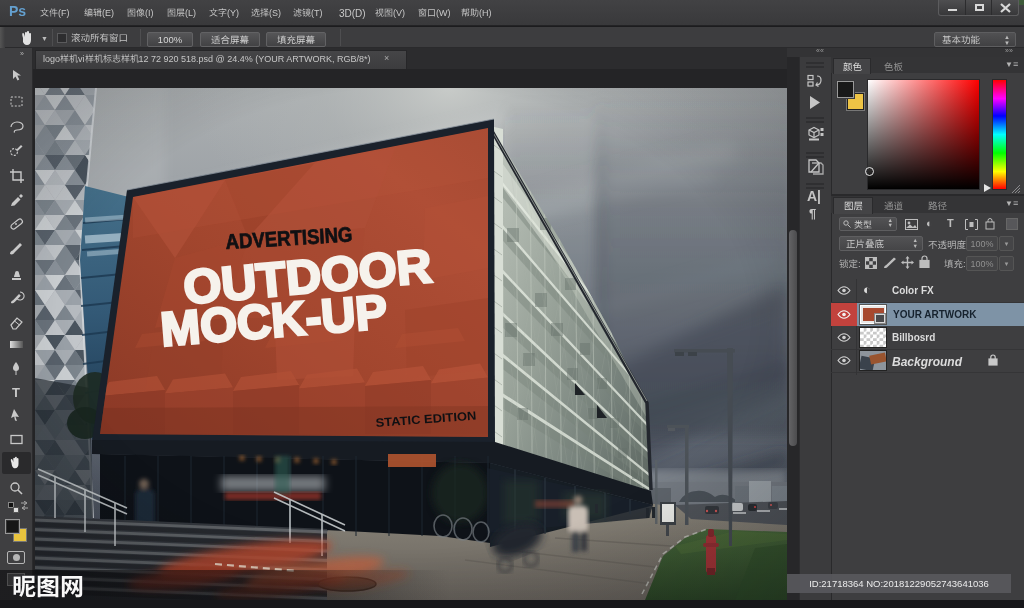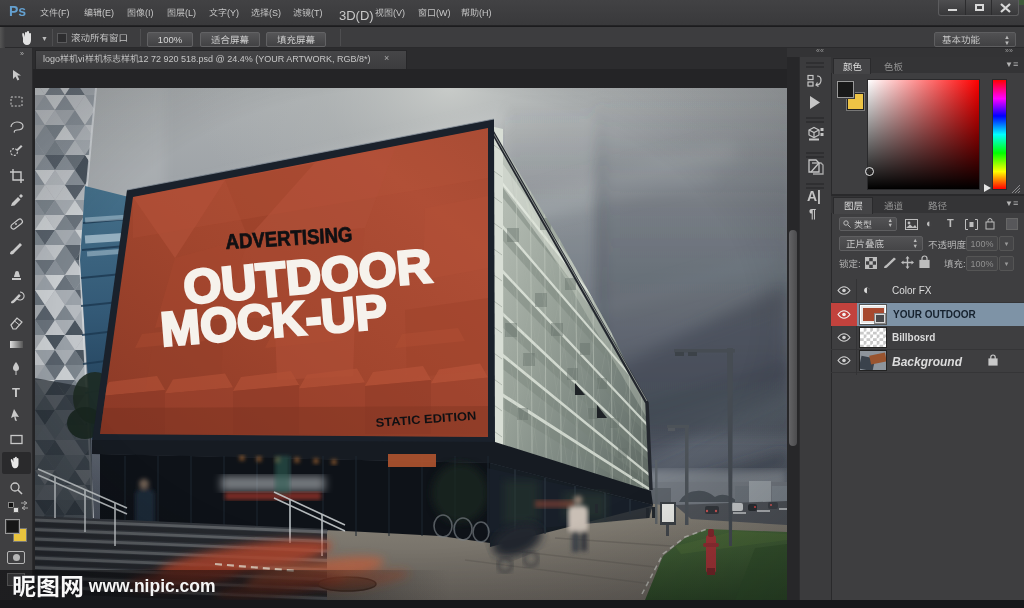--- a/index.html
+++ b/index.html
@@ -47,21 +47,21 @@
           <path transform="translate(0,0)" d="M61 765C119 716 187 646 216 597L278 644C246 692 177 760 118 806ZM446 810C422 721 380 633 326 574C344 565 376 545 390 534C413 562 435 597 455 636H603V490H320V423H501C484 292 443 197 293 144C309 130 331 102 339 83C507 149 557 264 576 423H679V191C679 115 696 93 771 93C786 93 854 93 869 93C932 93 952 125 959 252C938 257 907 268 893 282C890 177 886 163 861 163C847 163 792 163 782 163C756 163 753 166 753 191V423H951V490H678V636H909V701H678V836H603V701H485C498 731 509 763 518 795ZM251 456H56V386H179V83C136 63 90 27 45 -15L95 -80C152 -18 206 34 243 34C265 34 296 5 335 -19C401 -58 484 -68 600 -68C698 -68 867 -63 945 -58C946 -36 958 1 966 20C867 10 715 3 601 3C495 3 411 9 349 46C301 74 278 98 251 100Z"></path>
           <path transform="translate(1000,0)" d="M177 839V639H46V569H177V356C124 340 75 326 36 315L55 242L177 281V12C177 -1 172 -5 160 -6C148 -6 109 -7 66 -5C76 -26 85 -57 88 -76C152 -76 191 -75 216 -62C241 -50 250 -29 250 12V305L366 343L356 412L250 379V569H369V639H250V839ZM804 719C768 667 719 621 662 581C610 621 566 667 532 719ZM396 787V719H460C497 652 546 594 604 544C526 497 438 462 353 441C367 426 385 398 393 380C484 407 577 447 660 500C738 446 829 405 928 379C938 399 959 427 974 442C880 462 794 496 720 542C799 602 866 677 909 765L864 790L851 787ZM620 412V324H417V256H620V153H366V85H620V-82H695V85H957V153H695V256H885V324H695V412Z"></path>
         </g>
       </svg>(S)</div>
 <div class="tx" style="left:293px;top:8px;font-size:9px;color:#c9c9c9"><svg style="display:inline-block;width:18.0px;height:9px;vertical-align:-1.1px;" viewBox="0 0 2000 1000" fill="#c9c9c9">
         <g transform="translate(0,880) scale(1,-1)">
           <path transform="translate(0,0)" d="M528 198V18C528 -46 548 -62 627 -62C643 -62 752 -62 768 -62C833 -62 851 -35 857 74C840 79 815 87 803 97C799 4 794 -8 762 -8C738 -8 649 -8 633 -8C596 -8 590 -4 590 19V198ZM448 197C433 130 406 41 369 -12L421 -35C457 20 483 111 499 180ZM616 240C655 193 699 128 717 85L765 114C747 156 703 220 662 266ZM803 197C852 130 899 37 916 -21L968 4C950 63 900 152 852 219ZM88 767C144 733 212 681 246 645L292 697C258 731 189 780 133 813ZM42 500C99 469 170 422 205 390L249 443C213 475 140 519 85 548ZM63 -10 127 -51C173 39 227 158 268 259L211 300C167 192 105 65 63 -10ZM326 651V440C326 300 316 103 228 -38C242 -46 272 -71 282 -85C378 67 395 290 395 439V592H874C862 557 849 522 835 498L890 483C913 522 937 586 958 642L912 654L901 651H639V714H915V772H639V840H567V651ZM540 578V490L432 481L437 424L540 433V394C540 326 563 309 652 309C671 309 797 309 816 309C884 309 904 331 911 420C893 424 866 433 852 443C848 376 842 367 809 367C782 367 678 367 657 367C614 367 607 372 607 395V439L795 456L790 510L607 495V578Z"></path>
           <path transform="translate(1000,0)" d="M531 303H838V235H531ZM531 418H838V352H531ZM629 831 656 767H446V705H927V767H732C722 792 708 822 696 846ZM783 696C774 665 757 620 741 587H571L624 600C618 627 603 668 587 698L526 684C540 654 553 614 558 587H416V523H950V587H809L853 680ZM463 470V183H560C550 60 511 8 352 -25C367 -38 386 -66 393 -83C572 -40 619 32 631 183H719V13C719 -50 735 -68 802 -68C816 -68 873 -68 888 -68C943 -68 960 -41 966 69C948 74 920 82 906 93C904 2 899 -10 879 -10C867 -10 822 -10 813 -10C793 -10 789 -7 789 14V183H908V470ZM175 837C145 744 94 654 35 595C48 579 68 542 74 526C108 562 141 608 170 658H381V726H205C219 756 231 787 242 818ZM58 344V275H193V86C193 41 158 8 139 -4C152 -20 172 -53 180 -71C195 -52 223 -34 401 77C395 92 387 121 384 141L264 71V275H394V344H264V479H366V547H103V479H193V344Z"></path>
         </g>
       </svg>(T)</div>
-<div class="tx" style="left:339px;top:8px;font-size:13px;color:#c9c9c9">3D(D)</div>
+<div class="tx" style="left:339px;top:8px;font-size:10px;color:#c9c9c9">3D(D)</div>
 <div class="tx" style="left:375px;top:8px;font-size:9px;color:#c9c9c9"><svg style="display:inline-block;width:18.0px;height:9px;vertical-align:-1.1px;" viewBox="0 0 2000 1000" fill="#c9c9c9">
         <g transform="translate(0,880) scale(1,-1)">
           <path transform="translate(0,0)" d="M450 791V259H523V725H832V259H907V791ZM154 804C190 765 229 710 247 673L308 713C290 748 250 800 211 838ZM637 649V454C637 297 607 106 354 -25C369 -37 393 -65 402 -81C552 -2 631 105 671 214V20C671 -47 698 -65 766 -65H857C944 -65 955 -24 965 133C946 138 921 148 902 163C898 19 893 -8 858 -8H777C749 -8 741 0 741 28V276H690C705 337 709 397 709 452V649ZM63 668V599H305C247 472 142 347 39 277C50 263 68 225 74 204C113 233 152 269 190 310V-79H261V352C296 307 339 250 359 219L407 279C388 301 318 381 280 422C328 490 369 566 397 644L357 671L343 668Z"></path>
           <path transform="translate(1000,0)" d="M375 279C455 262 557 227 613 199L644 250C588 276 487 309 407 325ZM275 152C413 135 586 95 682 61L715 117C618 149 445 188 310 203ZM84 796V-80H156V-38H842V-80H917V796ZM156 29V728H842V29ZM414 708C364 626 278 548 192 497C208 487 234 464 245 452C275 472 306 496 337 523C367 491 404 461 444 434C359 394 263 364 174 346C187 332 203 303 210 285C308 308 413 345 508 396C591 351 686 317 781 296C790 314 809 340 823 353C735 369 647 396 569 432C644 481 707 538 749 606L706 631L695 628H436C451 647 465 666 477 686ZM378 563 385 570H644C608 531 560 496 506 465C455 494 411 527 378 563Z"></path>
         </g>
       </svg>(V)</div>
 <div class="tx" style="left:418px;top:8px;font-size:9px;color:#c9c9c9"><svg style="display:inline-block;width:18.0px;height:9px;vertical-align:-1.1px;" viewBox="0 0 2000 1000" fill="#c9c9c9">
         <g transform="translate(0,880) scale(1,-1)">
           <path transform="translate(0,0)" d="M371 673C293 611 182 561 86 534L125 476C230 508 342 568 426 637ZM576 631C679 587 810 516 874 469L923 518C854 566 722 632 622 674ZM432 573C417 543 391 503 367 471H164V-82H239V-40H769V-76H847V471H446C468 497 491 527 511 557ZM239 17V414H769V17ZM365 219C405 203 448 183 490 162C427 124 352 97 277 82C289 69 303 48 310 33C394 54 476 86 546 133C598 104 644 75 675 51L714 94C684 117 641 143 594 169C641 209 679 258 705 318L665 337L654 335H427C437 352 446 369 454 386L395 395C373 346 332 288 274 244C288 237 308 220 319 208C348 232 373 259 394 286H623C602 252 573 222 540 196C494 219 446 240 402 257ZM426 826C438 805 450 779 461 755H77V597H152V695H844V601H922V755H551C538 784 520 818 504 845Z"></path>
           <path transform="translate(1000,0)" d="M127 735V-55H205V30H796V-51H876V735ZM205 107V660H796V107Z"></path>
@@ -1049,33 +1049,33 @@
 <div class="abs" style="left:831px;top:279px;width:193px;height:23.5px;border-bottom:1px solid #353537"></div>
 <div class="abs" style="left:831px;top:302.5px;width:193px;height:23.5px;border-bottom:1px solid #353537"></div>
 <div class="abs" style="left:831px;top:326px;width:193px;height:23.5px;border-bottom:1px solid #353537"></div>
 <div class="abs" style="left:831px;top:349.5px;width:193px;height:23.5px;border-bottom:1px solid #353537"></div>
 <div class="abs" style="left:831px;top:279px;width:26px;height:96.0px;border-right:1px solid #333335"></div>
 <svg class="icon" style="left:837px;top:286px" width="14" height="9" viewBox="0 0 14 9">
       <path d="M1 4.5C3 1.8 5 .8 7 .8s4 1 6 3.7C11 7.2 9 8.2 7 8.2S3 7.2 1 4.5z" fill="none" stroke="#cfcfcf" stroke-width="1.1"></path>
       <circle cx="7" cy="4.5" r="1.8" fill="#cfcfcf"></circle>
     </svg>
 <div class="tx" style="left:863px;top:282px;font-size:13px;color:#dcdcdc">◐</div>
-<div class="tx" style="left:892px;top:285px;font-size:10px;font-weight:normal;color:#dcdcdc">Color FX</div>
+<div class="tx" style="left:892px;top:285px;font-size:10px;font-weight:bold;color:#dcdcdc">Color FX</div>
 <div class="abs" style="left:857px;top:302.5px;width:167px;height:23.5px;background:#7e93a6"></div>
 <div class="abs" style="left:831px;top:302.5px;width:26px;height:23.5px;background:#c2423d"></div>
 <svg class="icon" style="left:837px;top:310px" width="14" height="9" viewBox="0 0 14 9">
       <path d="M1 4.5C3 1.8 5 .8 7 .8s4 1 6 3.7C11 7.2 9 8.2 7 8.2S3 7.2 1 4.5z" fill="none" stroke="#f2f2f2" stroke-width="1.1"></path>
       <circle cx="7" cy="4.5" r="1.8" fill="#f2f2f2"></circle>
     </svg>
 <div class="abs" style="left:860px;top:305px;width:26px;height:19px;background:#e8e8e8;border:1px solid #fff;box-shadow:0 0 0 1px #555">
 <div class="abs" style="left:2px;top:2px;width:21px;height:13px;background:#a7492f"></div>
 <div class="abs" style="left:13px;top:7px;width:12px;height:11px;background:#d8d8d8;border:1px solid #888"></div>
 <div class="abs" style="left:15px;top:9px;width:8px;height:7px;background:#4a4a4c"></div>
     </div>
-<div class="tx" style="left:893px;top:309px;font-size:10px;font-weight:bold;color:#16222e">YOUR OUTDOOR</div>
+<div class="tx" style="left:893px;top:309px;font-size:10px;font-weight:bold;color:#16222e">YOUR ARTWORK</div>
 <svg class="icon" style="left:837px;top:333px" width="14" height="9" viewBox="0 0 14 9">
       <path d="M1 4.5C3 1.8 5 .8 7 .8s4 1 6 3.7C11 7.2 9 8.2 7 8.2S3 7.2 1 4.5z" fill="none" stroke="#cfcfcf" stroke-width="1.1"></path>
       <circle cx="7" cy="4.5" r="1.8" fill="#cfcfcf"></circle>
     </svg>
 <div class="abs" style="left:860px;top:328px;width:26px;height:19px;background:#fff;box-shadow:0 0 0 1px #222">
 <div class="abs" style="left:0;top:0;width:26px;height:19px;background:
 conic-gradient(#c8c8c8 90deg,#fff 90deg 180deg,#c8c8c8 180deg 270deg,#fff 270deg) 0 0/6.5px 6.5px"></div>
     </div>
 <div class="tx" style="left:892px;top:332px;font-size:10px;font-weight:bold;color:#dcdcdc">Billbosrd</div>
 <svg class="icon" style="left:837px;top:356px" width="14" height="9" viewBox="0 0 14 9">
@@ -1093,14 +1093,15 @@
         <path d="M2.8 5V3.2a2.2 2.2 0 014.4 0V5"></path>
       </g>
     </svg>
 <div class="abs" style="left:0;top:570px;width:450px;height:31px;background:linear-gradient(90deg,rgba(8,8,10,.6),rgba(8,8,10,.45) 60%,rgba(8,8,10,0))"></div>
 <div class="tx" style="left:12px;top:574px"><svg style="display:inline-block;width:72.0px;height:24px;vertical-align:-2.9px;" viewBox="0 0 3000 1000" fill="#f8f8f8" stroke="#15151a" stroke-width="38" paint-order="stroke">
         <g transform="translate(0,880) scale(1,-1)">
           <path transform="translate(0,0)" d="M532 702H824V611H532ZM422 807V461C422 312 412 116 299 -16C327 -28 375 -59 395 -78C515 64 532 295 532 461V505H937V807ZM872 414C827 375 760 333 690 298V474H578V70C578 -44 606 -79 714 -79C736 -79 820 -79 844 -79C936 -79 966 -34 977 121C947 128 899 146 876 166C871 47 865 27 833 27C814 27 746 27 730 27C696 27 690 32 690 70V193C783 231 882 278 959 331ZM253 387V202H168V387ZM253 490H168V674H253ZM65 778V15H168V97H359V778Z"></path>
           <path transform="translate(1000,0)" d="M72 811V-90H187V-54H809V-90H930V811ZM266 139C400 124 565 86 665 51H187V349C204 325 222 291 230 268C285 281 340 298 395 319L358 267C442 250 548 214 607 186L656 260C599 285 505 314 425 331C452 343 480 355 506 369C583 330 669 300 756 281C767 303 789 334 809 356V51H678L729 132C626 166 457 203 320 217ZM404 704C356 631 272 559 191 514C214 497 252 462 270 442C290 455 310 470 331 487C353 467 377 448 402 430C334 403 259 381 187 367V704ZM415 704H809V372C740 385 670 404 607 428C675 475 733 530 774 592L707 632L690 627H470C482 642 494 658 504 673ZM502 476C466 495 434 516 407 539H600C572 516 538 495 502 476Z"></path>
           <path transform="translate(2000,0)" d="M319 341C290 252 250 174 197 115V488C237 443 279 392 319 341ZM77 794V-88H197V79C222 63 253 41 267 29C319 87 361 159 395 242C417 211 437 183 452 158L524 242C501 276 470 318 434 362C457 443 473 531 485 626L379 638C372 577 363 518 351 463C319 500 286 537 255 570L197 508V681H805V57C805 38 797 31 777 30C756 30 682 29 619 34C637 2 658 -54 664 -87C760 -88 823 -85 867 -65C910 -46 925 -12 925 55V794ZM470 499C512 453 556 400 595 346C561 238 511 148 442 84C468 70 515 36 535 20C590 78 634 152 668 238C692 200 711 164 725 133L804 209C783 254 750 308 710 363C732 443 748 531 760 625L653 636C647 578 638 523 627 470C600 504 571 536 542 565Z"></path>
         </g>
-      </svg><span style="font-size:17.5px;font-weight:bold;color:#f5f5f5;vertical-align:3px">&nbsp;www.nipic.com</span></div>
+      </svg></div>
+<div class="abs" style="left:787px;top:574px;width:224px;height:19px;background:rgba(88,88,92,.92);display:flex;align-items:center;justify-content:center;font-size:9.5px;color:#ececec;white-space:nowrap">ID:21718364 NO:20181229052743641036</div>
 <div class="abs" style="left:0;top:600px;width:1024px;height:8px;background:#17171a"></div>
 </div>
 </body></html>

